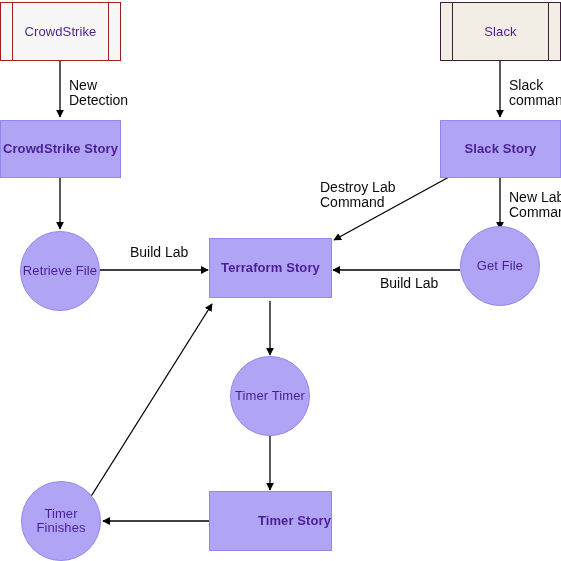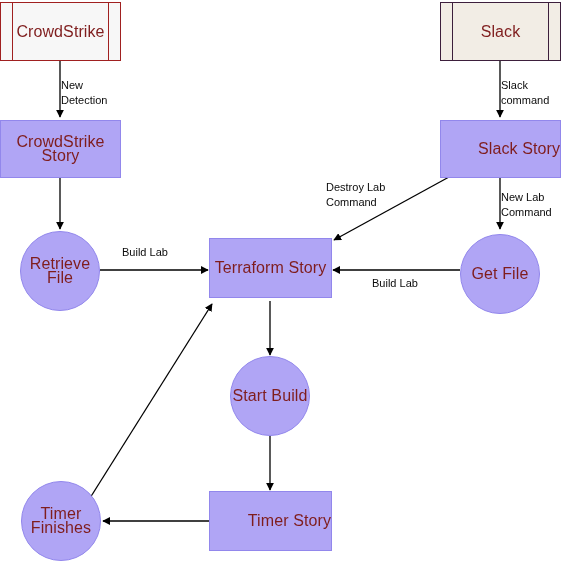--- a/index.html
+++ b/index.html
@@ -25,28 +25,29 @@
     height: 561px;
     pointer-events: none;
   }
   .node {
     position: absolute;
     box-sizing: border-box;
     display: flex;
     align-items: center;
     justify-content: center;
     text-align: center;
-    color: #7f1d1d;
-    font-size: 16px;
+    color: #4c1d95;
+    font-size: 13px;
     line-height: 14px;
     letter-spacing: 0.1px;
   }
   .node-purple-rect {
     background: #B0A5F5;
     border: 1px solid #9287EC;
+    font-weight: bold;
   }
   .node-purple-circle {
     background: #B0A5F5;
     border: 1px solid #9287EC;
     border-radius: 50%;
   }
   .node-predef {
     background: #F7F7F7;
     border: 1px solid #A02020;
   }
@@ -66,25 +67,26 @@
     bottom: 0;
     width: 1px;
   }
   .bar-red { background: #A02020; }
   .bar-purple { background: #3D1F3C; }
   .bar-l { left: 11px; }
   .bar-r { right: 11px; }
 
   .edge-label {
     position: absolute;
-    font-size: 11px;
+    font-size: 14px;
     line-height: 15px;
     color: #0b0b0b;
     white-space: pre-line;
     background: transparent;
+    padding-left: 8px;
   }
 </style>
 </head>
 <body>
 
 <div id="canvas">
 
   <svg id="edge-layer" viewBox="0 0 561 561" width="561" height="561">
     <defs>
       <marker id="arrow" viewBox="0 0 10 10" refX="9" refY="5" markerWidth="6" markerHeight="6" orient="auto-start-reverse">
@@ -136,21 +138,21 @@
       <line x1="90" y1="498" x2="212" y2="304" stroke="#000000" stroke-width="1.3" marker-end="url(#arrow)"></line>
     </g>
   </svg>
 
   <div class="edge-label" style="left:61px; top:78px;">New
 Detection</div>
 
   <div class="edge-label" style="left:501px; top:78px;">Slack
 command</div>
 
-  <div class="edge-label" style="left:326px; top:180px;">Destroy Lab
+  <div class="edge-label" style="left:312px; top:180px;">Destroy Lab
 Command</div>
 
   <div class="edge-label" style="left:501px; top:190px;">New Lab
 Command</div>
 
   <div class="edge-label" style="left:122px; top:245px;">Build Lab</div>
 
   <div class="edge-label" style="left:372px; top:276px;">Build Lab</div>
 
   <div class="node node-predef" style="left:0px; top:2px; width:121px; height:59px;">
@@ -162,38 +164,38 @@
   <div class="node node-predef-slack" style="left:440px; top:2px; width:121px; height:59px;">
     <span class="bar bar-purple bar-l"></span>
     <span class="bar bar-purple bar-r"></span>
     <span class="node-label">Slack</span>
   </div>
 
   <div class="node node-purple-rect" style="left:0px; top:120px; width:121px; height:58px;">
     <span class="node-label">CrowdStrike Story</span>
   </div>
 
-  <div class="node node-purple-rect" style="left:440px; top:120px; width:121px; height:58px;justify-content:flex-end;">
+  <div class="node node-purple-rect" style="left:440px; top:120px; width:121px; height:58px;">
     <span class="node-label">Slack Story</span>
   </div>
 
   <div class="node node-purple-circle" style="left:20px; top:231px; width:80px; height:80px;text-align:center;">
     <span class="node-label" style="width:110px;">Retrieve File</span>
   </div>
 
   <div class="node node-purple-rect" style="left:209px; top:238px; width:123px; height:60px;">
     <span class="node-label">Terraform Story</span>
   </div>
 
-  <div class="node node-purple-circle" style="left:460px; top:234px; width:80px; height:80px;text-align:right;">
+  <div class="node node-purple-circle" style="left:460px; top:226px; width:80px; height:80px;text-align:right;">
     <span class="node-label">Get File</span>
   </div>
 
   <div class="node node-purple-circle" style="left:230px; top:356px; width:80px; height:80px;">
-    <span class="node-label" style="width:100px;">Start Build</span>
+    <span class="node-label" style="width:100px;">Timer Timer</span>
   </div>
 
   <div class="node node-purple-rect" style="left:209px; top:491px; width:123px; height:60px;justify-content:flex-end;">
     <span class="node-label">Timer Story</span>
   </div>
 
   <div class="node node-purple-circle" style="left:21px; top:481px; width:80px; height:80px;">
     <span class="node-label">Timer
 Finishes</span>
   </div>

